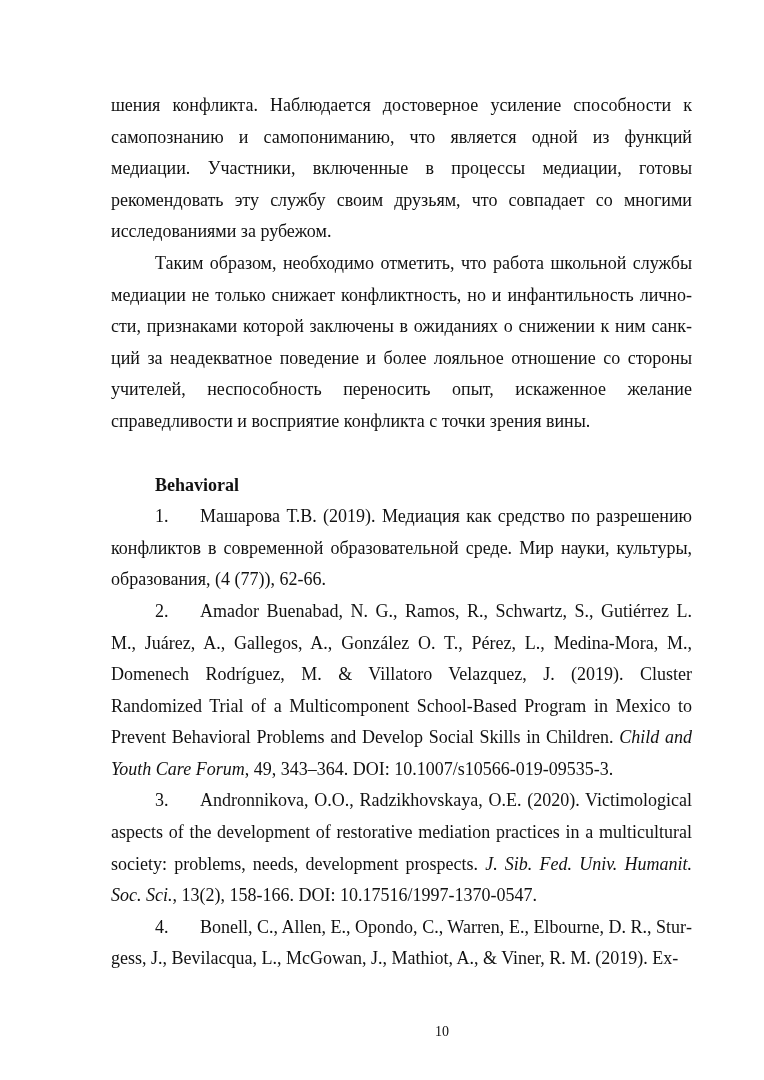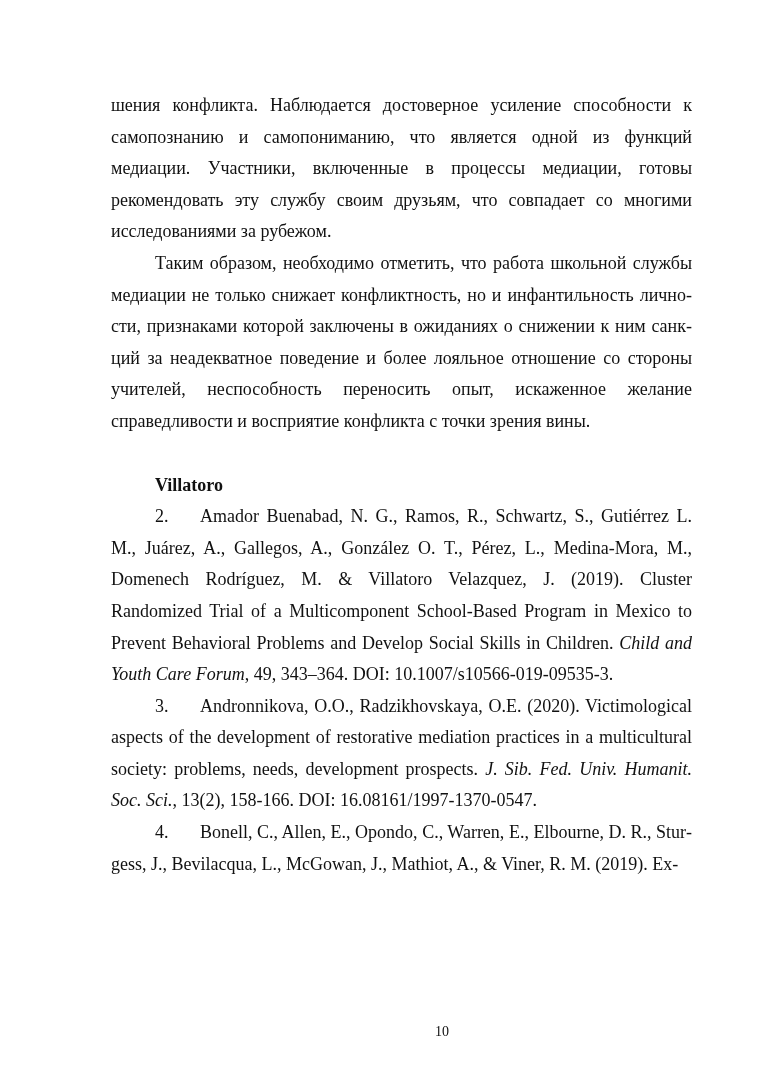--- a/index.html
+++ b/index.html
@@ -24,29 +24,32 @@
 </style>
 </head>
 <body>
 
 <div class="page">
   <p>шения конфликта. Наблюдается достоверное усиление способности к само­познанию и самопониманию, что является одной из функций медиации. Участники, включенные в процессы медиации, готовы рекомендовать эту службу своим друзьям, что совпадает со многими исследованиями за рубе­жом.</p>
   <p class="indent">Таким образом, необходимо отметить, что работа школьной службы медиации не только снижает конфликтность, но и инфантильность лично­сти, признаками которой заключены в ожиданиях о снижении к ним санк­ций за неадекватное поведение и более лояльное отношение со стороны учи­телей, неспособность переносить опыт, искаженное желание справедливо­сти и восприятие конфликта с точки зрения вины.</p>
 
   <div class="gap"></div>
 
-  <p class="refs-title">Villatoro</p>
+  <p class="refs-title">Behavioral</p>
 
+  <p class="ref">
+    <span class="num">1.</span><span>Машарова Т.В. (2019). Медиация как средство по разрешению конфликтов в современной образовательной среде. Мир науки, культуры, образования, (4 (77)), 62-66.</span>
+  </p>
 
   <p class="ref">
     <span class="num">2.</span><span>Amador Buenabad, N. G., Ramos, R., Schwartz, S., Gutiérrez L. M., Juárez, A., Gallegos, A., González O. T., Pérez, L., Medina-Mora, M., Domenech Rodríguez, M. &amp; Villatoro Velazquez, J. (2019). Cluster Randomized Trial of a Multicomponent School-Based Program in Mexico to Prevent Behavioral Prob­lems and Develop Social Skills in Children. </span><i>Child and Youth Care Forum</i><span>, 49, 343–364. DOI: 10.1007/s10566-019-09535-3.</span>
   </p>
 
   <p class="ref">
-    <span class="num">3.</span><span>Andronnikova, O.O., Radzikhovskaya, O.E. (2020). Victimological aspects of the development of restorative mediation practices in a multicultural society: problems, needs, development prospects. </span><i>J. Sib. Fed. Univ. Humanit. Soc. Sci.</i><span>, 13(2), 158-166. DOI: 16.08161/1997-1370-0547.</span>
+    <span class="num">3.</span><span>Andronnikova, O.O., Radzikhovskaya, O.E. (2020). Victimological aspects of the development of restorative mediation practices in a multicultural society: problems, needs, development prospects. </span><i>J. Sib. Fed. Univ. Humanit. Soc. Sci.</i><span>, 13(2), 158-166. DOI: 10.17516/1997-1370-0547.</span>
   </p>
 
   <p class="ref">
     <span class="num">4.</span><span>Bonell, C., Allen, E., Opondo, C., Warren, E., Elbourne, D. R., Stur­gess, J., Bevilacqua, L., McGowan, J., Mathiot, A., &amp; Viner, R. M. (2019). Ex-</span>
   </p>
 </div>
 
 <div class="page-number">10</div>
 
 </body></html>

